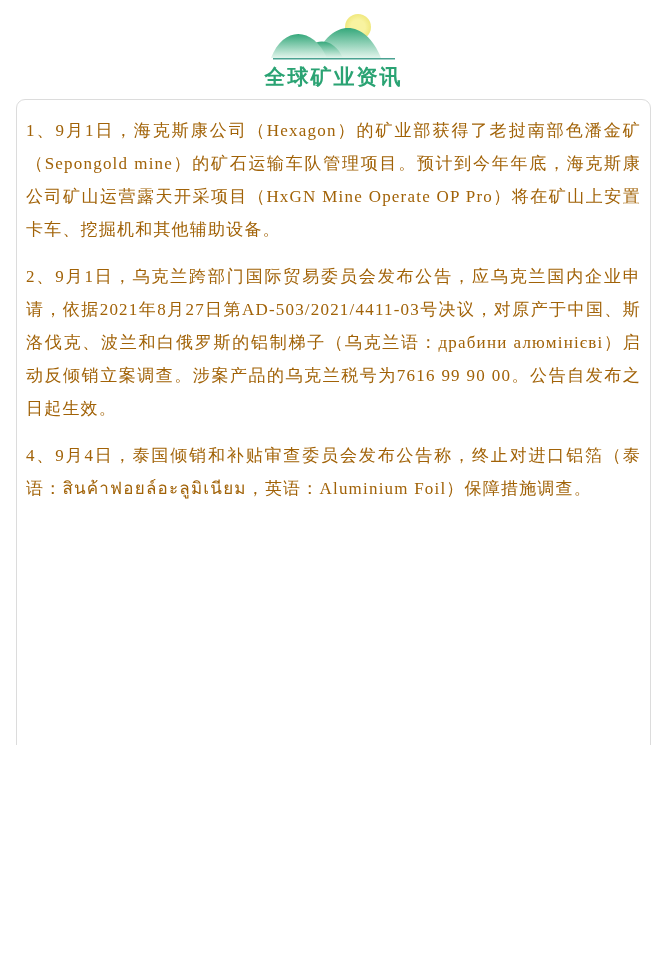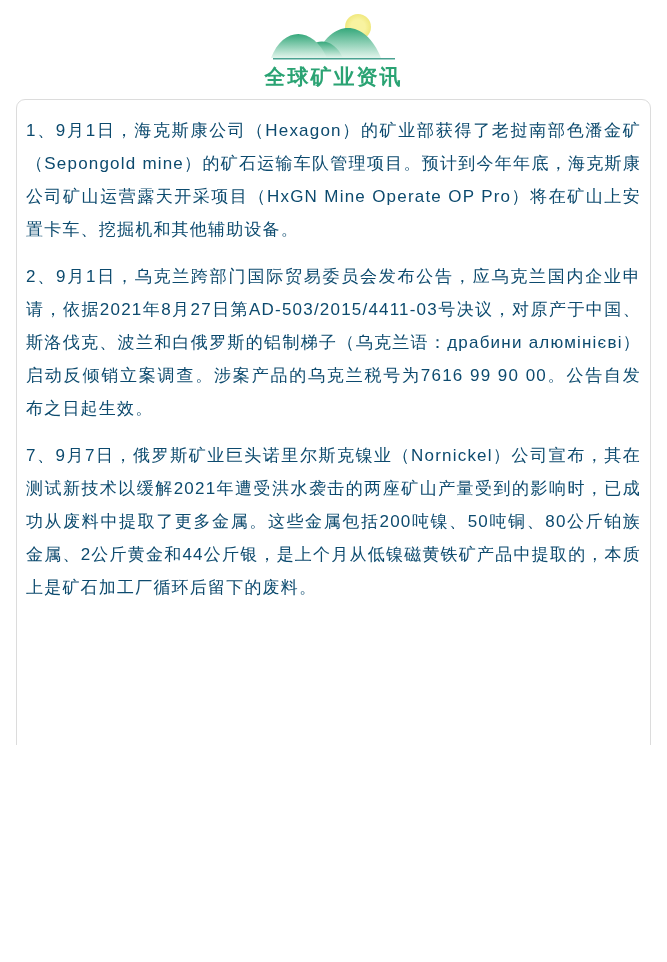--- a/index.html
+++ b/index.html
@@ -3,21 +3,21 @@
 <meta charset="utf-8">
 <style>
   html, body { margin: 0; padding: 0; background: #ffffff; }
   .page {
     position: relative;
     width: 667px;
     height: 745px;
     margin: 0 auto;
     overflow: hidden;
     background: #ffffff;
-    font-family: Liberation Sans, sans-serif;
+    font-family: Liberation Serif, serif;
   }
   .header {
     padding-top: 10px;
     text-align: center;
   }
   .logo-art {
     display: block;
     margin: 0 auto;
     width: 130px;
     height: 52px;
@@ -33,21 +33,21 @@
   .card {
     margin: 9px 16px 0 16px;
     border: 1px solid #dcdcdc;
     border-radius: 9px;
     padding: 14px 9px 30px 9px;
     min-height: 900px;
     box-sizing: border-box;
   }
   .card p {
     margin: 0 0 14px 0;
-    color: #0c4a6e;
+    color: #a16207;
     font-size: 17px;
     line-height: 33px;
     letter-spacing: 1.2px;
     text-align: justify;
     text-justify: inter-ideograph;
     word-break: break-word;
   }
   .card p:last-child { margin-bottom: 0; }
 </style>
 </head>
@@ -71,18 +71,18 @@
       <path d="M 46 48 C 62 8, 96 8, 112 48 Z" fill="url(#hillGrad)"></path>
       <path d="M 32 48 C 42 26, 64 26, 74 48 Z" fill="url(#hillGrad)"></path>
       <path d="M 2 48 C 14 16, 44 16, 58 48 Z" fill="url(#hillGrad)"></path>
       <line id="base-line" x1="4" y1="48.8" x2="126" y2="48.8" stroke="#4aa291" stroke-width="1.6"></line>
     </svg>
     <div class="logo-title" style="color: rgb(42, 163, 115);">全球矿业资讯</div>
   </div>
 
   <div class="card">
     <p>1、9月1日，海克斯康公司（Hexagon）的矿业部获得了老挝南部色潘金矿（Sepongold mine）的矿石运输车队管理项目。预计到今年年底，海克斯康公司矿山运营露天开采项目（HxGN Mine Operate OP Pro）将在矿山上安置卡车、挖掘机和其他辅助设备。</p>
-    <p>2、9月1日，乌克兰跨部门国际贸易委员会发布公告，应乌克兰国内企业申请，依据2021年8月27日第AD-503/2015/4411-03号决议，对原产于中国、斯洛伐克、波兰和白俄罗斯的铝制梯子（乌克兰语：драбини алюмінієві）启动反倾销立案调查。涉案产品的乌克兰税号为7616 99 90 00。公告自发布之日起生效。</p>
-    <p>7、9月7日，俄罗斯矿业巨头诺里尔斯克镍业（Nornickel）公司宣布，其在测试新技术以缓解2021年遭受洪水袭击的两座矿山产量受到的影响时，已成功从废料中提取了更多金属。这些金属包括200吨镍、50吨铜、80公斤铂族金属、2公斤黄金和44公斤银，是上个月从低镍磁黄铁矿产品中提取的，本质上是矿石加工厂循环后留下的废料。</p>
+    <p>2、9月1日，乌克兰跨部门国际贸易委员会发布公告，应乌克兰国内企业申请，依据2021年8月27日第AD-503/2021/4411-03号决议，对原产于中国、斯洛伐克、波兰和白俄罗斯的铝制梯子（乌克兰语：драбини алюмінієві）启动反倾销立案调查。涉案产品的乌克兰税号为7616 99 90 00。公告自发布之日起生效。</p>
+    <p>4、9月4日，泰国倾销和补贴审查委员会发布公告称，终止对进口铝箔（泰语：สินค้าฟอยล์อะลูมิเนียม，英语：Aluminium Foil）保障措施调查。</p>
 
   </div>
 
 </div>
 
 </body></html>

